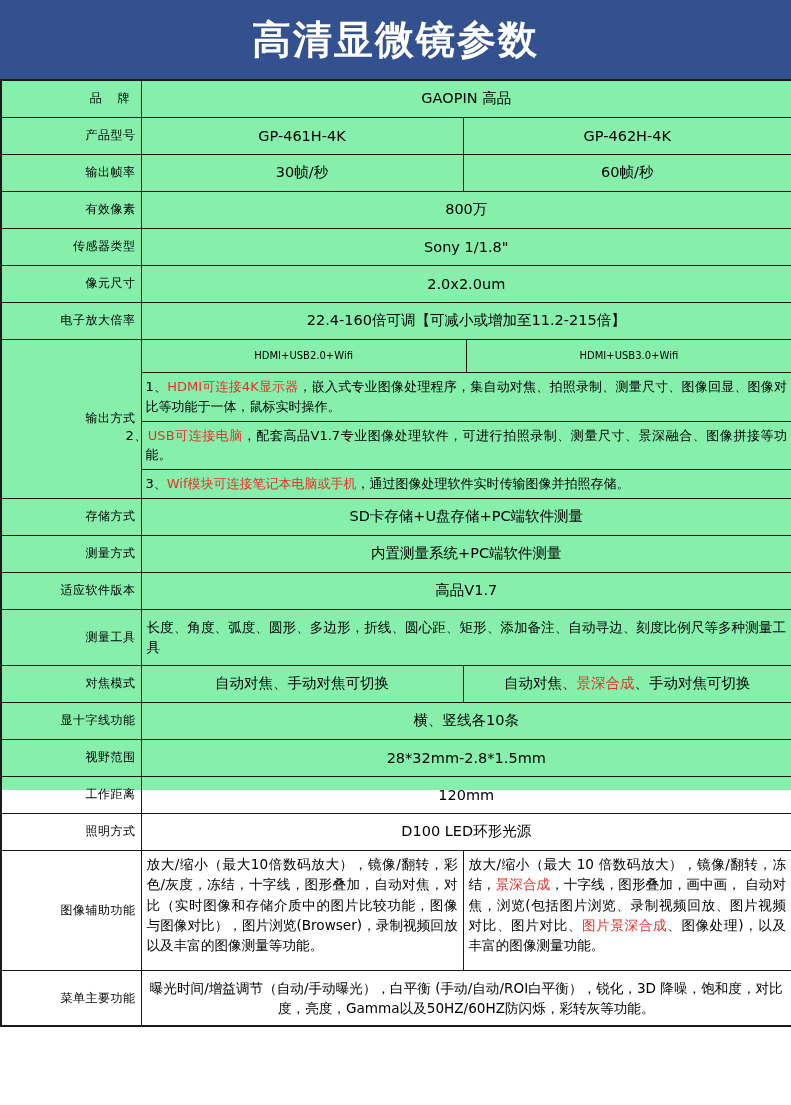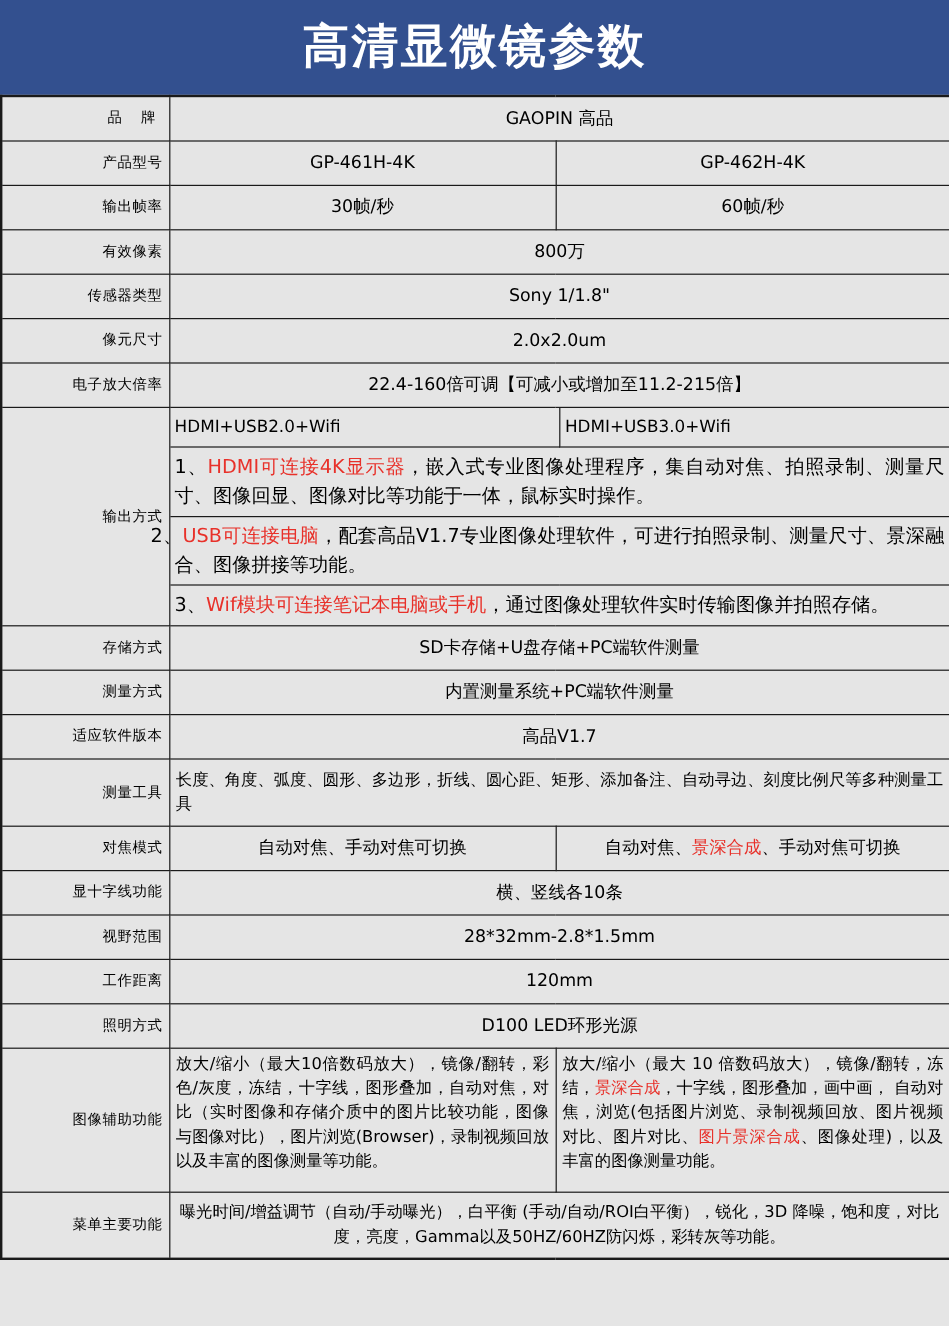--- a/index.html
+++ b/index.html
@@ -11,23 +11,23 @@
   body {
     width: 791px;
     height: 1105px;
     font-family: "DejaVu Sans", "Liberation Sans", sans-serif;
     color: #000000;
     overflow: hidden;
   }
 
   .sheet {
     width: 791px;
-    height: 1105px;
-    box-sizing: border-box;
-    background: #e5e5e5;
+    height: 790px;
+    box-sizing: border-box;
+    background: #86efac;
     position: relative;
   }
 
   
   .title-banner {
     height: 79px;
     background: #33508F;
     display: flex;
     align-items: center;
     justify-content: center;
@@ -96,27 +96,28 @@
     padding: 4px 4px;
     box-sizing: border-box;
     vertical-align: middle;
   }
   table.inner td.no-top    { border-top: 0; }
   table.inner td.no-bottom { border-bottom: 0; margin-left: 44px; }
   table.inner td.no-left   { border-left: 0; }
   table.inner td.no-right  { border-right: 0; }
 
   .out-head {
-    font-size: 14px;
+    text-align: center;
+    font-size: 10px;
     height: 33px;
   }
   .out-note {
     text-align: justify;
     text-align-last: left;
-    font-size: 16px;
+    font-size: 13px;
     line-height: 1.52;
     padding: 5px 4px 5px 4px;
   }
   .hang {
     padding-left: 20px;
     text-indent: -20px;
   }
 
   .row-h-sm  { height: 37px; }
 </style>

